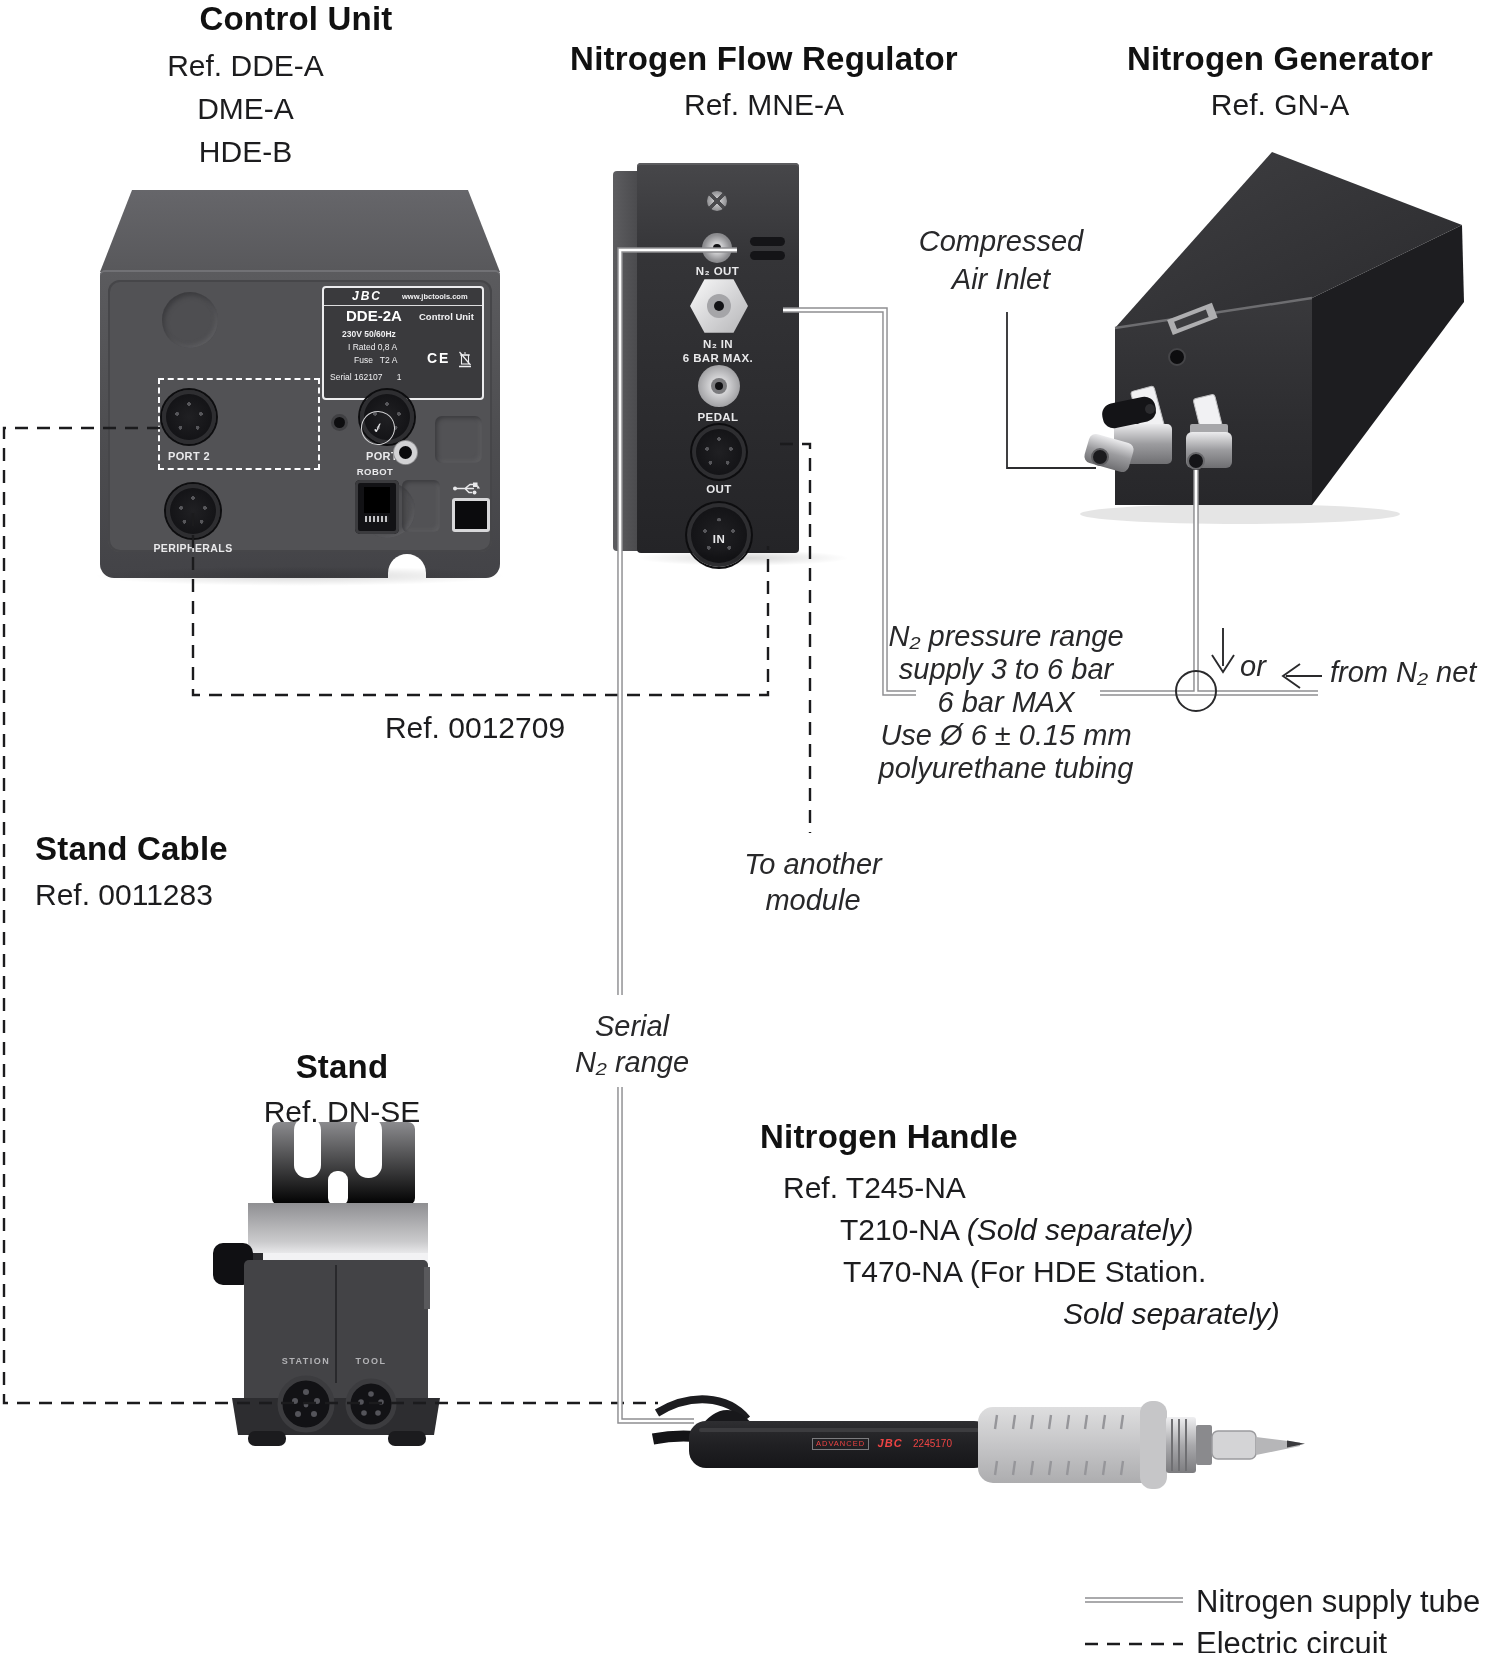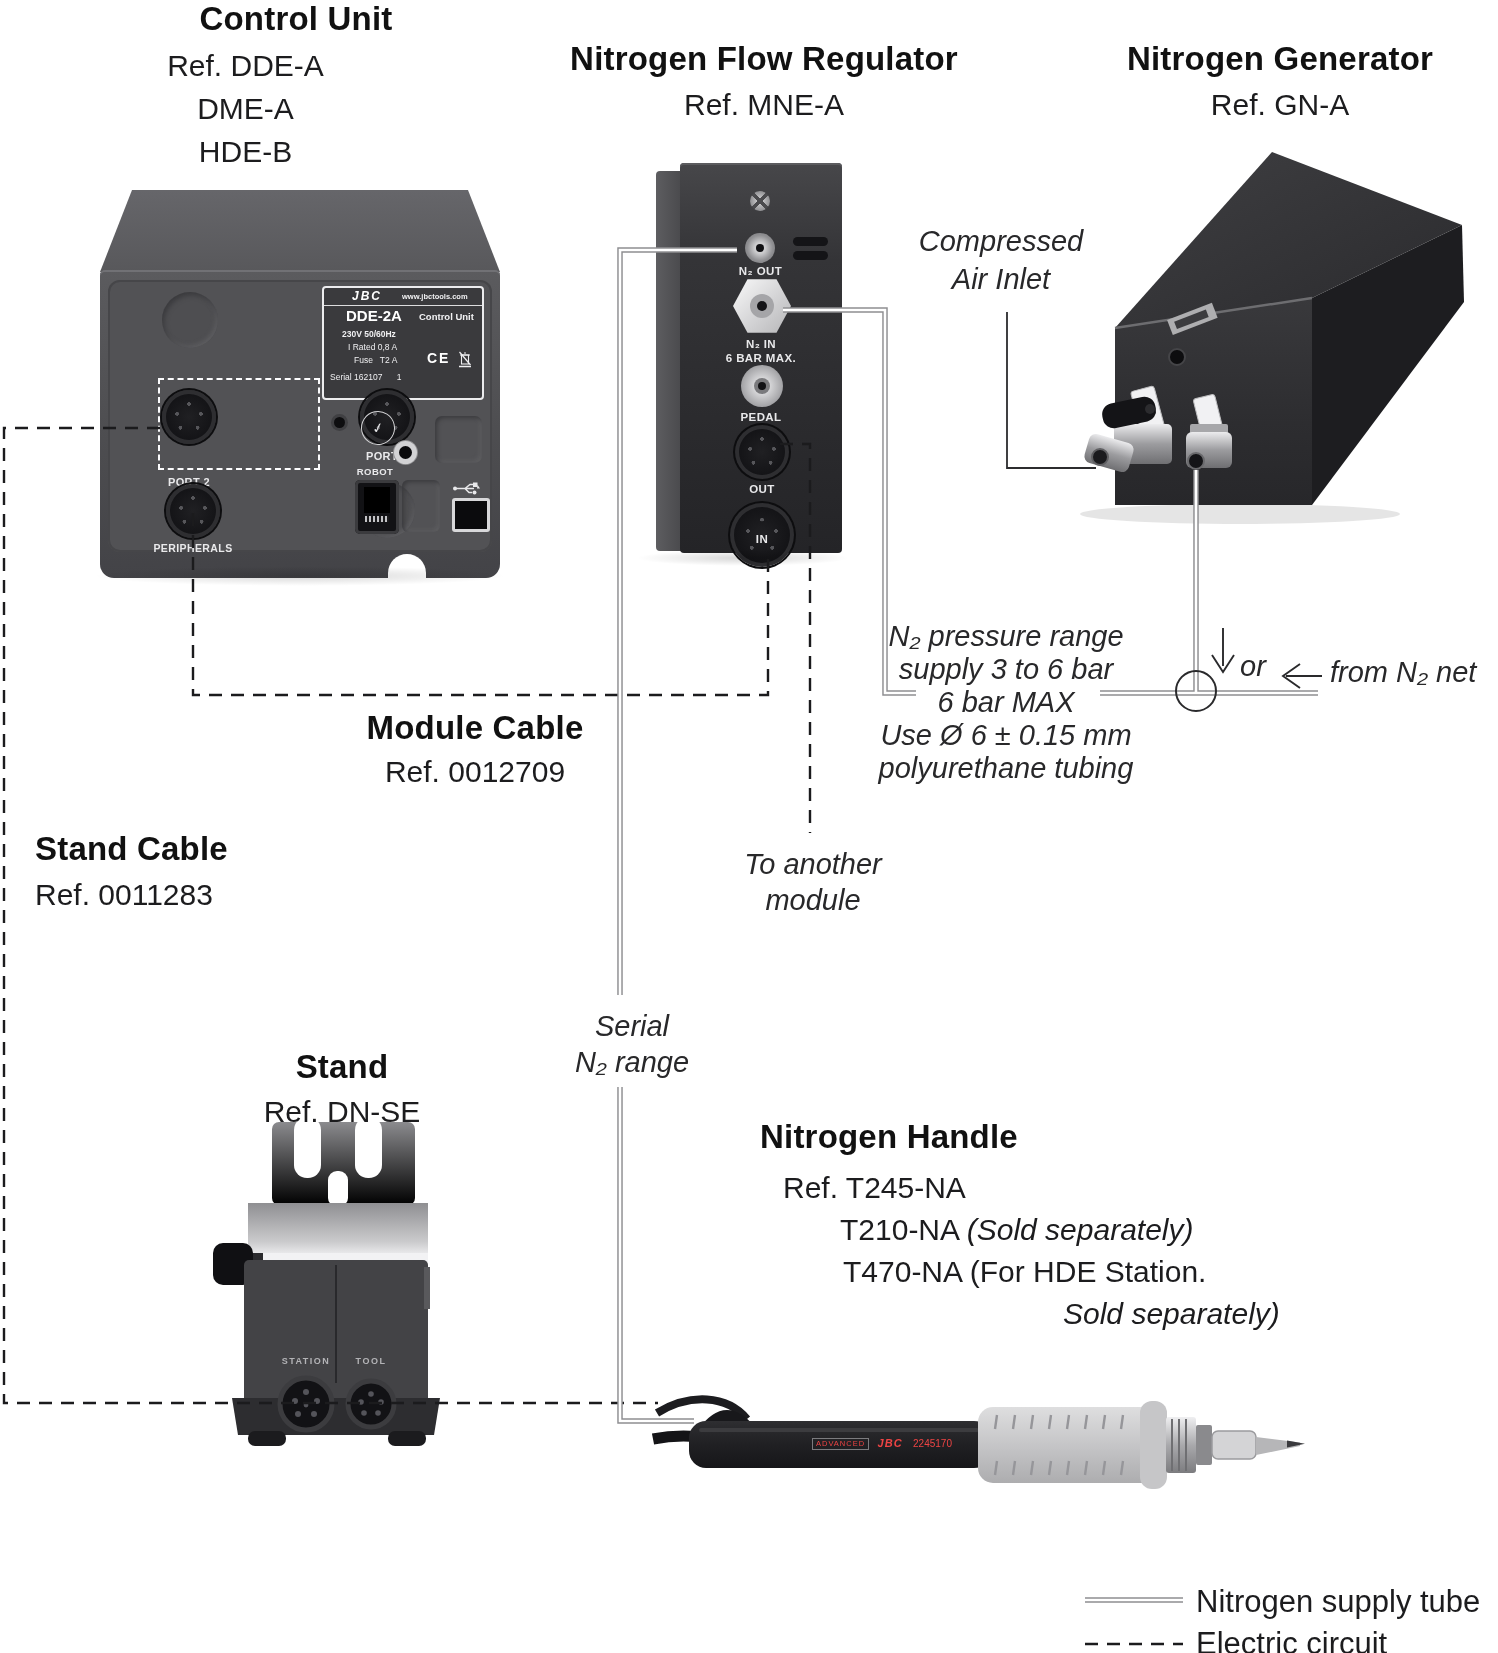--- a/index.html
+++ b/index.html
@@ -62,21 +62,21 @@
           <line x1="6" y1="3" x2="8" y2="3" stroke="#f0f0f2" stroke-width="1.1"></line>
           <line x1="1" y1="16.5" x2="13" y2="16.5" stroke="#f0f0f2" stroke-width="1.6"></line>
           <line x1="1.5" y1="2" x2="12.5" y2="15" stroke="#f0f0f2" stroke-width="1.2"></line>
         </svg>
       </div>
 
       <div class="abs" style="left:58px;top:108px;width:158px;height:88px;border:2px dashed #fbfbfd;"></div>
 
       <div class="abs din" style="left:62px;top:120px;width:54px;height:54px;"></div>
       <div class="abs din" style="left:260px;top:120px;width:54px;height:54px;"></div>
-      <div class="abs ml" style="left:39px;top:180px;width:100px;font-size:11px;margin-top:26px;">PORT 2</div>
+      <div class="abs ml" style="left:39px;top:180px;width:100px;font-size:11px;">PORT 2</div>
       <div class="abs ml" style="left:237px;top:180px;width:100px;font-size:11px;">PORT 1</div>
 
       <div class="abs din" style="left:66px;top:214px;width:54px;height:54px;"></div>
       <div class="abs ml" style="left:19px;top:272px;width:148px;font-size:10.5px;">PERIPHERALS</div>
 
       <div class="abs" style="left:234px;top:147px;width:11px;height:11px;border-radius:50%;background:#0e0e10;box-shadow:0 0 0 3px #404043;"></div>
       <div class="abs" style="left:261px;top:141px;width:32px;height:32px;border-radius:50%;border:1.5px solid #d3d3d5;color:#e4e4e6;font-size:14px;text-align:center;line-height:32px;transform:rotate(-12deg);">✓</div>
       <div class="abs" style="left:299px;top:176px;width:13px;height:13px;border-radius:50%;background:#0a0a0c;box-shadow:0 0 0 5px #d2d2d4, 0 0 0 6px #8e8e90;"></div>
 
       <div class="abs ml" style="left:240px;top:196px;width:70px;font-size:9.5px;">ROBOT</div>
@@ -92,21 +92,21 @@
         <circle cx="22.5" cy="10.5" r="2" fill="#e8e8ea"></circle>
         <path d="M25.5 2.7 L28 6.5 L25 6.5 Z" fill="#e8e8ea"></path>
       </svg>
       <div class="abs" style="left:352px;top:228px;width:32px;height:28px;background:#0b0b0d;border:3px solid #d8d8da;border-radius:3px;"></div>
 
       <div class="abs" style="left:288px;top:284px;width:38px;height:24px;background:#fff;border-radius:19px 19px 0 0;"></div>
     </div>
   </div>
   <div class="abs shadow" style="left:92px;top:566px;width:416px;height:20px;"></div>
 
-  <div class="abs" style="left:656px;top:163px;width:190px;height:394px;">
+  <div class="abs" style="left:613px;top:163px;width:190px;height:394px;">
     <div class="abs" style="left:0;top:8px;width:28px;height:380px;background:linear-gradient(90deg,#5d5d60,#48484b);border-radius:4px 0 0 4px;"></div>
     <div class="abs" style="left:24px;top:0;width:162px;height:390px;background:linear-gradient(180deg,#47474a,#343437 25%,#2a2a2d 70%,#242427);border-radius:4px;box-shadow:inset 0 2px 0 #5c5c5f;">
       <div class="abs" style="left:70px;top:28px;width:20px;height:20px;border-radius:50%;
                   background:linear-gradient(45deg,transparent 43%,#4b4b4e 43% 57%,transparent 57%),
                              linear-gradient(-45deg,transparent 43%,#4b4b4e 43% 57%,transparent 57%),
                              radial-gradient(circle,#c6c6c8 20%,#8a8a8d 75%);"></div>
       <div class="abs" style="left:113px;top:74px;width:35px;height:9px;border-radius:5px;background:#141417;"></div>
       <div class="abs" style="left:113px;top:88px;width:35px;height:9px;border-radius:5px;background:#141417;"></div>
 
       <div class="abs" style="left:65px;top:70px;width:30px;height:30px;border-radius:50%;background:radial-gradient(circle,#cdcdcf 25%,#909093 60%,#6e6e71);">
@@ -347,21 +347,20 @@
     <div class="it">supply 3 to 6 bar</div>
     <div class="it">6 bar MAX</div>
     <div class="it">Use Ø 6 ± 0.15 mm</div>
     <div class="it">polyurethane tubing</div>
   </div>
 
   <div class="abs it" style="left:1240px;top:650px;">or</div>
   <div class="abs it" style="left:1330px;top:656px;">from N₂ net</div>
 
   <div class="abs ctr" style="left:325px;top:706px;width:300px;line-height:44px;">
-    <div class="ttl">Module Cable</div>
     <div class="ref">Ref. 0012709</div>
   </div>
 
   <div class="abs" style="left:35px;top:826px;line-height:46px;">
     <div class="ttl">Stand Cable</div>
     <div class="ref">Ref. 0011283</div>
   </div>
 
   <div class="abs ctr" style="left:242px;top:996px;width:200px;line-height:45px;margin-top:48px;">
     <div class="ttl">Stand</div>

